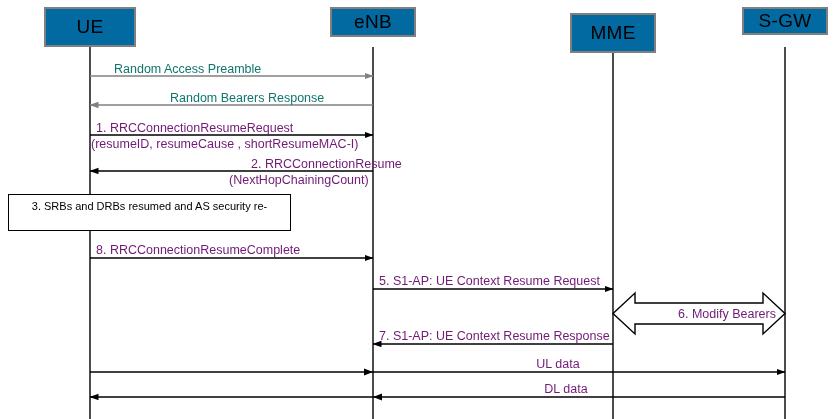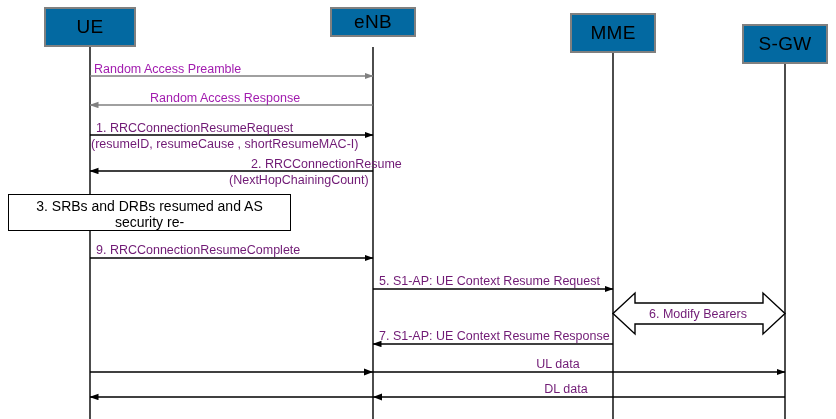--- a/index.html
+++ b/index.html
@@ -33,28 +33,29 @@
     letter-spacing: 0.3px;
   }
   .msg-label {
     position: absolute;
     font-size: 12.5px;
     color: #701a75;
     white-space: nowrap;
     line-height: 14px;
   }
   .msg-label.gray {
-    color: #a21caf;
+    color: #0f766e;
+    margin-left: 20px;
   }
   .note-box {
     position: absolute;
     background: #ffffff;
     border: 1px solid #000000;
     box-sizing: border-box;
-    font-size: 14px;
+    font-size: 11px;
     color: #000000;
     line-height: 16px;
     text-align: center;
     padding: 3px 6px 2px 6px;
   }
 </style>
 </head>
 <body>
 
 <div id="diagram">
@@ -101,36 +102,36 @@
   <div id="actor-boxes">
       <div class="lifeline-box" style="left: 44px; top: 7px; width: 92px; height: 40px;">
         <span>UE</span>
       </div>
       <div class="lifeline-box" style="left: 330px; top: 7px; width: 86px; height: 30px;">
         <span>eNB</span>
       </div>
       <div class="lifeline-box" style="left: 570px; top: 13px; width: 86px; height: 40px;">
         <span>MME</span>
       </div>
-      <div class="lifeline-box" style="left: 742px; top: 24px; width: 86px; height: 40px;">
+      <div class="lifeline-box" style="left: 742px; top: 7px; width: 86px; height: 28px;">
         <span>S-GW</span>
       </div>
     </div>
   <div id="labels">
       <div class="msg-label gray" style="left: 94px; top: 62px;">Random Access Preamble</div>
-      <div class="msg-label gray" style="left: 150px; top: 91px;">Random Access Response</div>
+      <div class="msg-label gray" style="left: 150px; top: 91px;">Random Bearers Response</div>
       <div class="msg-label" style="left: 96px; top: 121px;">1. RRCConnectionResumeRequest</div>
       <div class="msg-label" style="left: 91px; top: 137px;">(resumeID, resumeCause , shortResumeMAC-I)</div>
       <div class="msg-label" style="left: 215px; top: 157px; margin-left: 36px;">2. RRCConnectionResume</div>
       <div class="msg-label" style="left: 229px; top: 173px;">(NextHopChainingCount)</div>
-      <div class="msg-label" style="left: 96px; top: 243px;">9. RRCConnectionResumeComplete</div>
+      <div class="msg-label" style="left: 96px; top: 243px;">8. RRCConnectionResumeComplete</div>
       <div class="msg-label" style="left: 379px; top: 274px;">5. S1-AP: UE Context Resume Request</div>
       <div class="msg-label" style="left: 379px; top: 329px;">7. S1-AP: UE Context Resume Response</div>
       <div class="msg-label" style="left: 558px; top: 357px; transform: translateX(-50%); text-align: center;">UL data</div>
       <div class="msg-label" style="left: 566px; top: 382px; transform: translateX(-50%);">DL data</div>
-      <div class="msg-label" style="left: 698px; top: 307px; transform: translateX(-50%);">6. Modify Bearers</div>
+      <div class="msg-label" style="left: 727px; top: 307px; transform: translateX(-50%);">6. Modify Bearers</div>
     </div>
 
   <div class="note-box" id="note" style="left: 8px; top: 194px; width: 283px; height: 37px;">
     <div>3. SRBs and DRBs resumed and AS security re-</div>
   </div>
 
 </div>
 
 </body></html>

